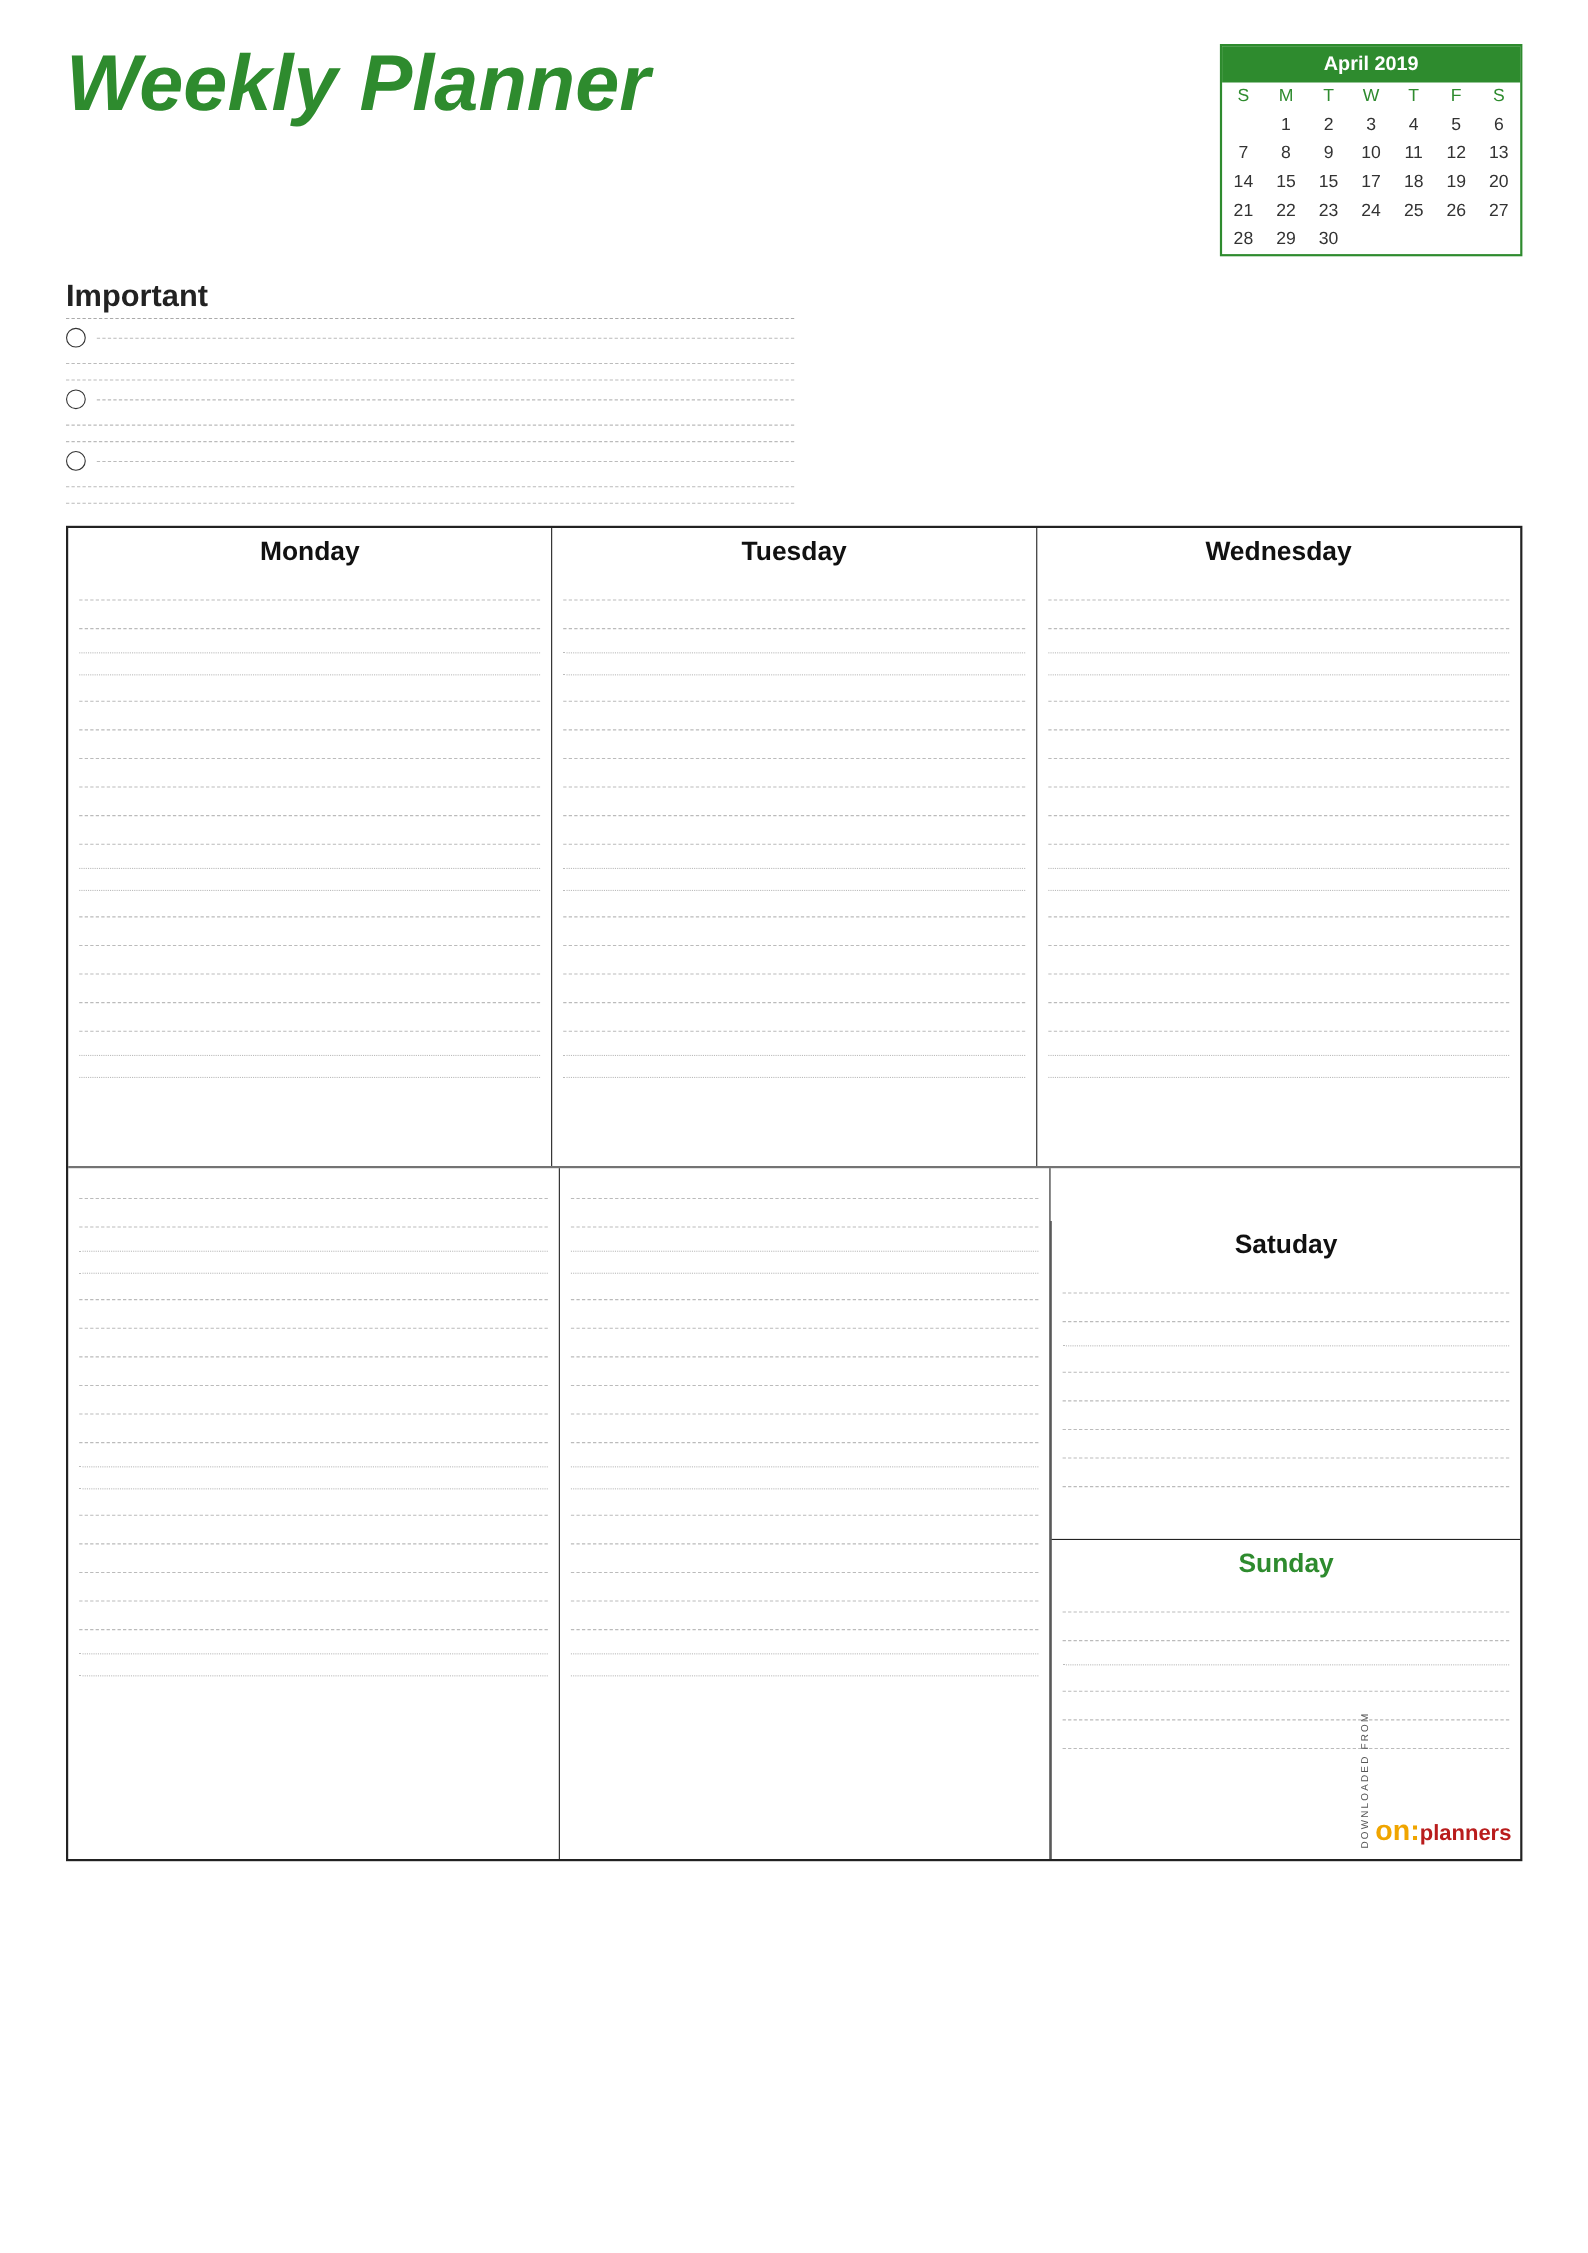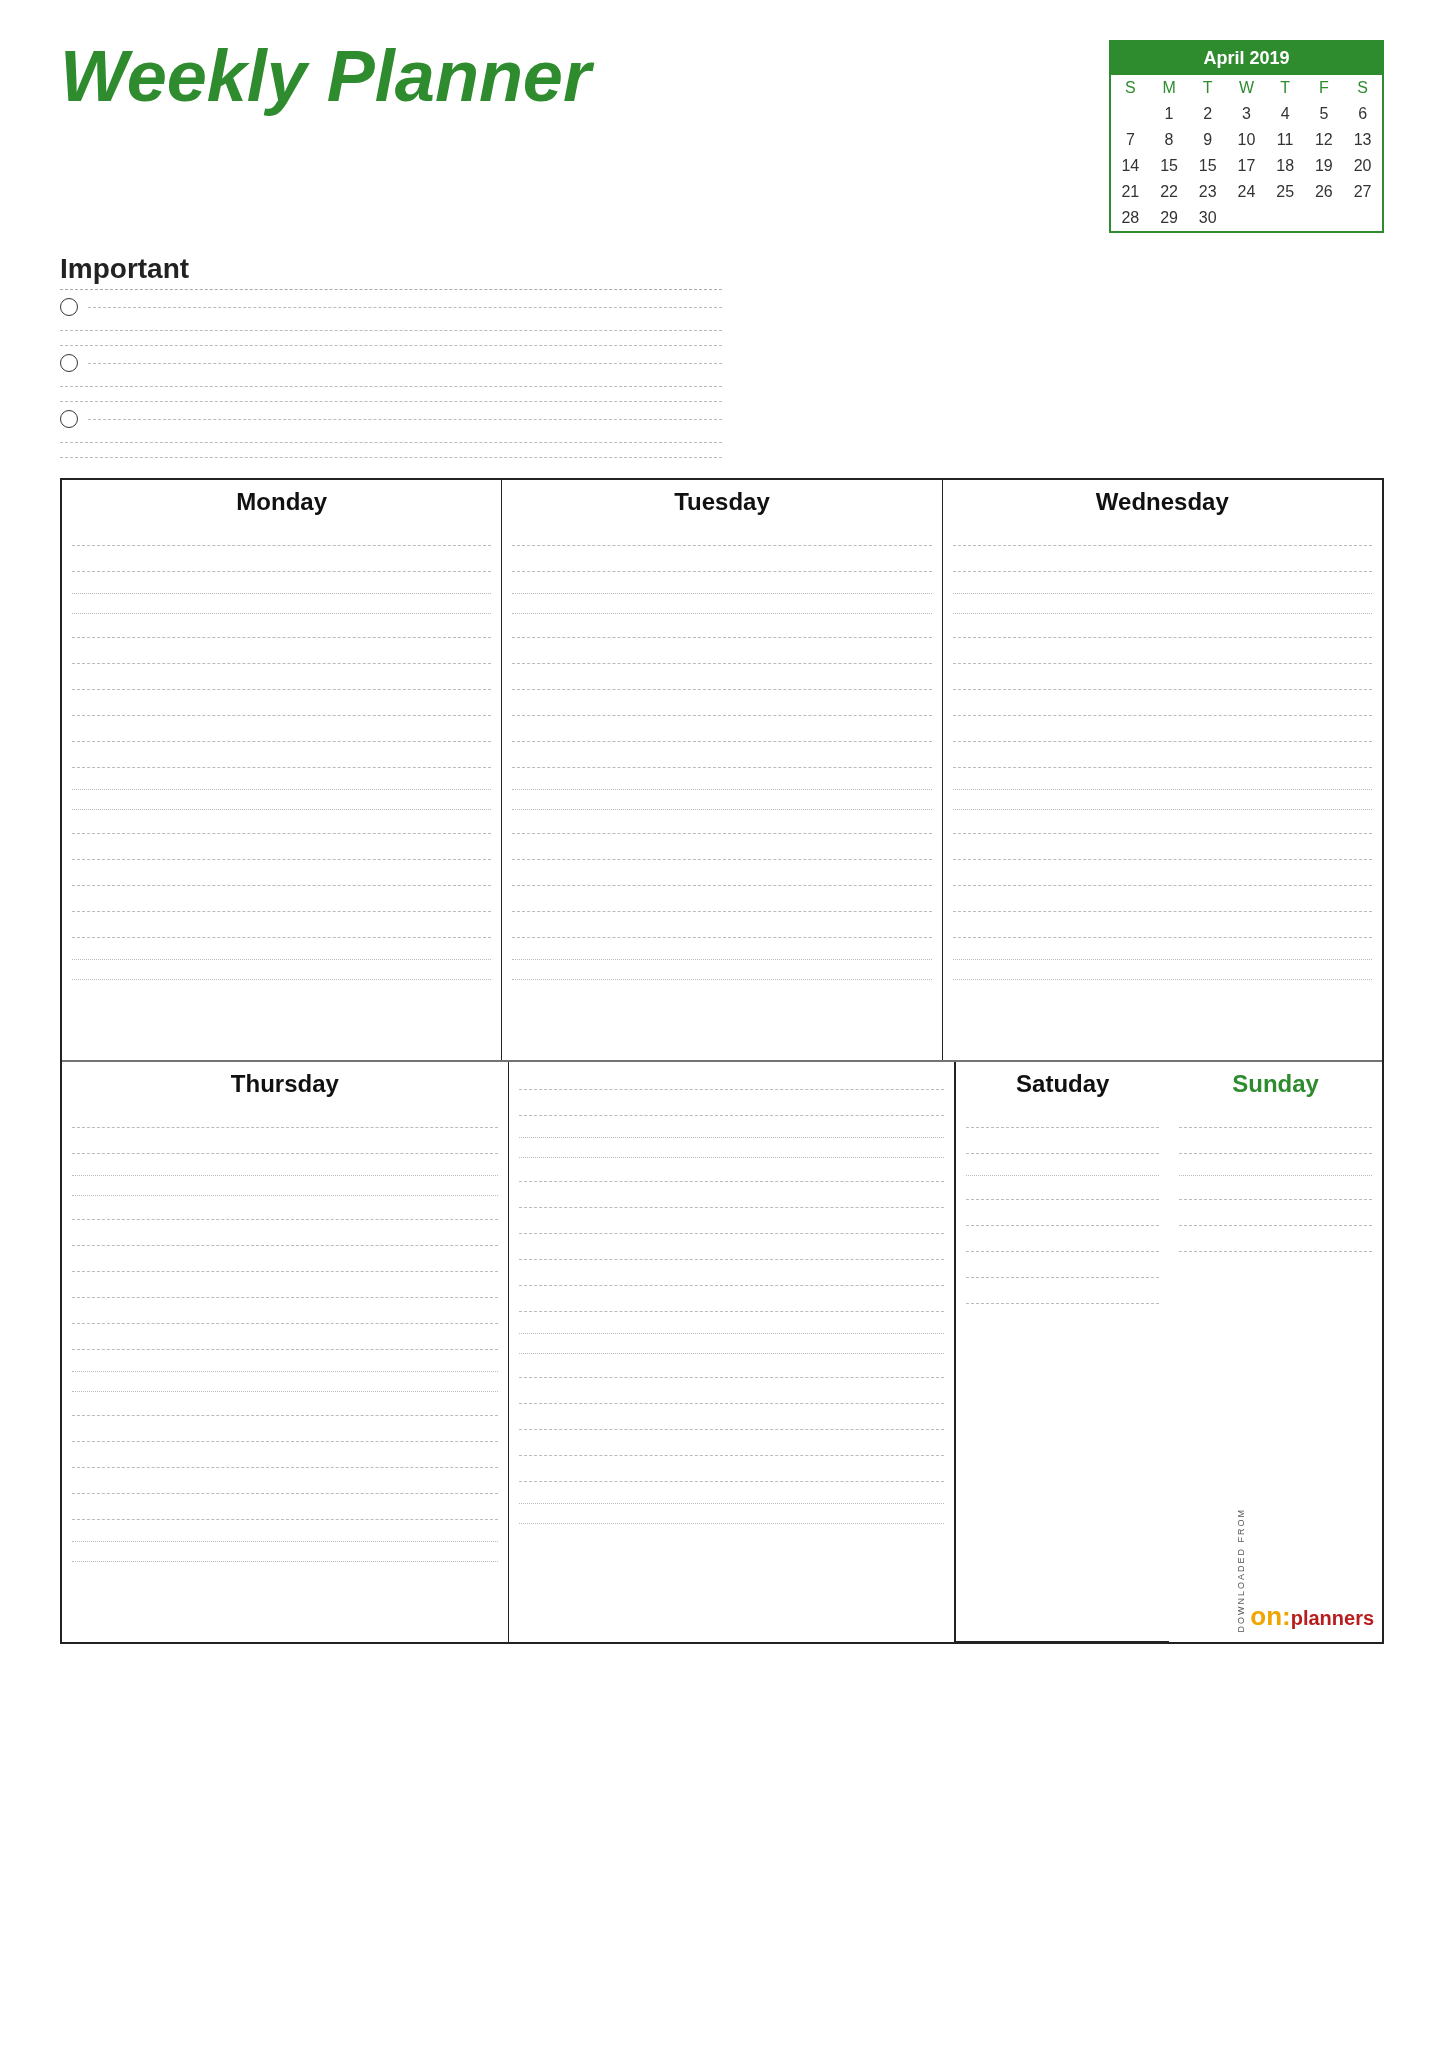--- a/index.html
+++ b/index.html
@@ -112,21 +112,22 @@
     }
     .day-cell:last-child {
       border-right: none;
     }
 
     
     .day-cell-saturday {
       flex: 1;
       border-right: none;
       display: flex;
-      flex-direction: row;
+      flex-direction: column;
+      margin-top: 48px;
     }
     .saturday-top {
       flex: 1;
       border-bottom: 1.5px solid #222;
       padding: 8px 10px;
       min-height: 290px;
     }
     .saturday-bottom {
       flex: 1;
       padding: 8px 10px;
@@ -350,21 +351,20 @@
         <div class="dotted-line"></div>
         <div class="short-dot"></div>
         <div class="short-dot"></div>
       </div>
     </div>
   </div>
 
   <div class="grid-row" style="border-bottom:none;">
 
     <div class="day-cell">
-      <div class="day-name">Thursday</div>
       <div>
         <div class="dotted-line"></div>
         <div class="dotted-line"></div>
         <div class="short-dot"></div>
         <div class="short-dot"></div>
         <div class="dotted-line"></div>
         <div class="dotted-line"></div>
         <div class="dotted-line"></div>
         <div class="dotted-line"></div>
         <div class="dotted-line"></div>

